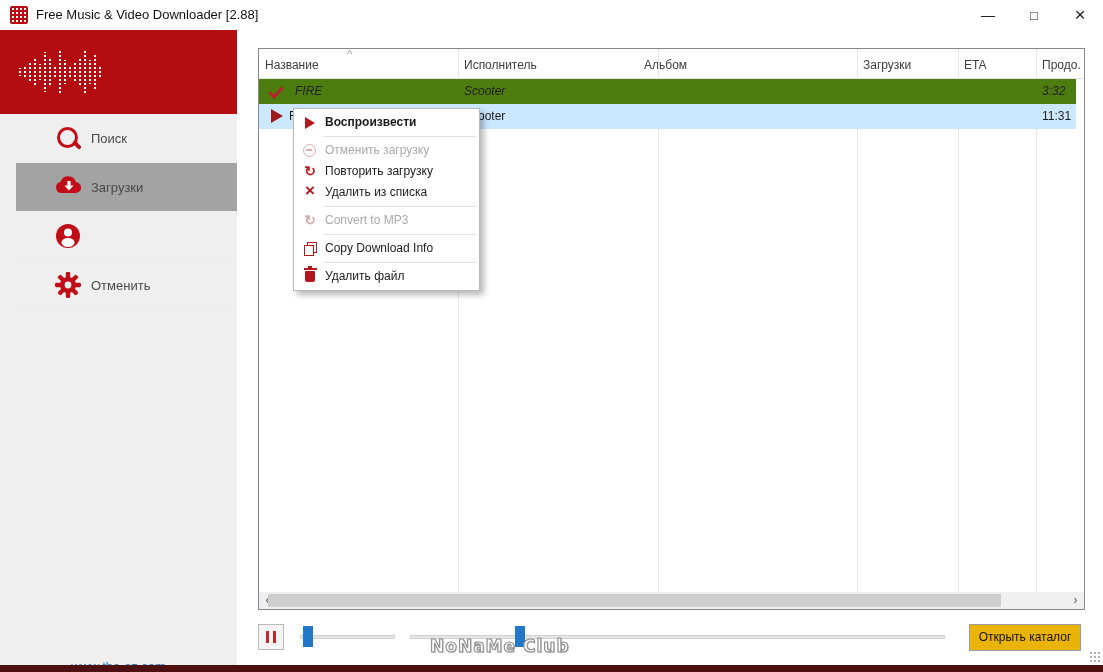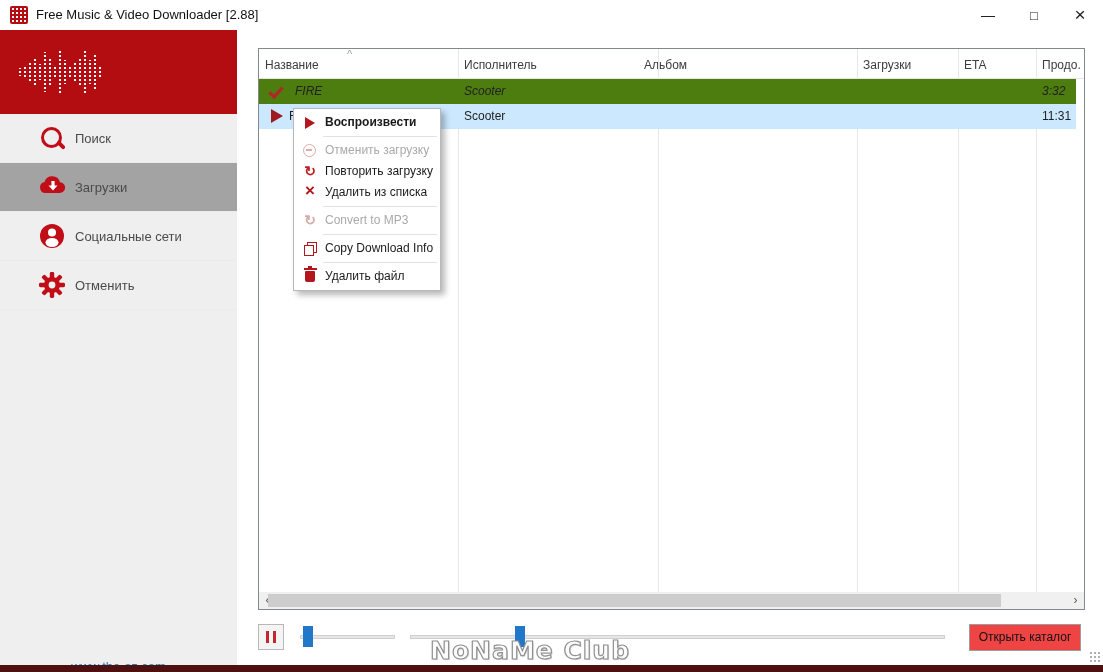--- a/index.html
+++ b/index.html
@@ -18,21 +18,21 @@
   .win-btn.close { font-size:19px; }
   .win-btn.max { font-size:13px; }
 
   
   .sidebar { position:absolute; left:0; top:30px; width:237px; height:635px; background:#f0efef; }
   .side-header { position:absolute; left:0; top:0; width:237px; height:84px; background:#b30d12; }
   .logo-wave { position:absolute; left:18px; top:14px; height:56px; display:flex; align-items:center; gap:1px; }
   .logo-wave span { display:inline-block; width:4px;
     background-image: radial-gradient(circle, #fff 1.1px, rgba(255,255,255,0) 1.3px);
     background-size:4px 4px; background-position:center; }
-  .side-menu { position:absolute; left:0; top:84px; width:237px; }
+  .side-menu { position:absolute; left:16px; top:84px; width:237px; }
   .side-item { position:relative; height:49px; border-bottom:1px solid #eceaea; cursor:default; }
   .side-item.selected { background:#a3a3a3; }
   .side-label { position:absolute; left:75px; top:0; height:49px; line-height:49px; font-size:13px; color:#4a4a4a; }
   .icn-box { position:absolute; left:38px; top:10px; width:30px; height:30px; }
 
   
   .search-icon { position:relative; display:block; width:30px; height:30px; }
   .search-icon::before { content:""; position:absolute; left:3px; top:3px; width:15px; height:15px;
     border:3.5px solid #c00d18; border-radius:50%; }
   .search-icon::after { content:""; position:absolute; left:18px; top:19px; width:10px; height:4px;
@@ -60,21 +60,21 @@
   .progress-wrap { position:absolute; left:602px; top:6px; width:98px; height:13px; }
   .progress-fill { width:100%; height:100%; background:#a2d173; }
 
   
   .hscroll { position:absolute; left:0; top:543px; width:825px; height:17px; background:#f0f0f0; }
   .hs-arrow { position:absolute; top:0; width:17px; height:17px; text-align:center; line-height:16px; font-size:12px; color:#5a5a5a; }
   .hs-arrow.left { left:0; } .hs-arrow.right { right:0; }
   .hs-thumb { position:absolute; left:9px; top:2px; width:733px; height:13px; background:#cdcdcd; }
 
   
-  .ctx-menu { position:absolute; left:293px; top:108px; width:148px; background:#fff;
+  .ctx-menu { position:absolute; left:293px; top:108px; width:187px; background:#fff;
     border:1px solid #b8b8b8; box-shadow:4px 4px 6px rgba(0,0,0,.28); padding:3px 0; z-index:50; }
   .ctx-item { position:relative; padding:2px 8px 2px 31px; height:21px; font-size:12px; line-height:17px; color:#1a1a1a; white-space:nowrap; }
   .ctx-item.bold { font-weight:bold; }
   .ctx-item.disabled { color:#a9a9a9; }
   .ctx-sep { height:1px; background:#e2e2e2; margin:3px 3px 3px 29px; }
   .ctx-ic { position:absolute; left:8px; top:3px; width:16px; height:16px; }
 
   .mi-play { position:absolute; left:3px; top:2px; width:0; height:0;
     border-left:10px solid #b3161c; border-top:6px solid transparent; border-bottom:6px solid transparent; }
   .mi-cancel { position:absolute; left:1px; top:1px; width:13px; height:13px; border:1.6px solid #ddabab; border-radius:50%; }
@@ -97,28 +97,28 @@
   .pause-icon::before { left:0; } .pause-icon::after { right:0; }
 
   .slider { position:absolute; top:624px; height:26px; }
   .slider .track { position:absolute; left:0; right:0; top:11px; height:4px; background:#e6e6e6; border:1px solid #d0d0d0; }
   .slider .thumb { position:absolute; top:2px; width:10px; height:21px; background:#2178c8; }
   .vol-slider { left:300px; width:95px; }
   .vol-slider .thumb { left:3px; }
   .seek-slider { left:410px; width:535px; }
   .seek-slider .thumb { left:105px; }
 
-  .open-folder-btn { position:absolute; left:969px; top:624px; width:112px; height:27px; background:#ef4444;
+  .open-folder-btn { position:absolute; left:969px; top:624px; width:112px; height:27px; background:#eab308;
     border:1px solid #9c9c9c; font-size:12px; color:#111; text-align:center; line-height:25px; font-family:"Liberation Sans",sans-serif; }
 
   .site-link { position:absolute; left:0; top:629px; width:237px; text-align:center; font-size:13px;
     color:#2b7bb9; text-decoration:underline; cursor:pointer; }
 
   .watermark { position:absolute; left:430px; top:636px; font-family:"DejaVu Sans",sans-serif; font-weight:bold;
-    font-size:25px; letter-spacing:1px; color:#fbfbfb; -webkit-text-stroke:1.2px #909090;
+    font-size:17px; letter-spacing:1px; color:#fbfbfb; -webkit-text-stroke:1.2px #909090;
     text-shadow:1px 1px 1px rgba(0,0,0,.18); z-index:5; }
 
   .resize-grip { position:absolute; right:3px; bottom:10px; width:11px; height:11px;
     background-image: radial-gradient(circle, #b0b0b0 1.2px, transparent 1.4px);
     background-size:4px 4px; }
 
   .bottom-strip { position:absolute; left:0; top:665px; width:1103px; height:7px; background:#4d0f10; }
 
   
   .icn-box svg { display:block; }
@@ -178,21 +178,20 @@
         <span class="side-label">Загрузки</span>
       </div>
       <div class="side-item">
         <span class="icn-box">
           <svg width="28" height="28" viewBox="0 0 28 28">
             <circle cx="14" cy="14" r="12" fill="#c00d18"></circle>
             <circle cx="14" cy="10.5" r="4" fill="#fff"></circle>
             <ellipse cx="14" cy="20.5" rx="6.5" ry="4.6" fill="#fff"></ellipse>
           </svg>
         </span>
-        <span class="side-label">Социальные сети</span>
       </div>
       <div class="side-item">
         <span class="icn-box">
           <svg width="28" height="28" viewBox="0 0 28 28">
             <g fill="#c00d18">
               <g transform="translate(14,14)">
                 <rect x="-2.2" y="-13" width="4.4" height="7" rx="1.4"></rect>
                 <rect x="-2.2" y="-13" width="4.4" height="7" rx="1.4" transform="rotate(45)"></rect>
                 <rect x="-2.2" y="-13" width="4.4" height="7" rx="1.4" transform="rotate(90)"></rect>
                 <rect x="-2.2" y="-13" width="4.4" height="7" rx="1.4" transform="rotate(135)"></rect>

